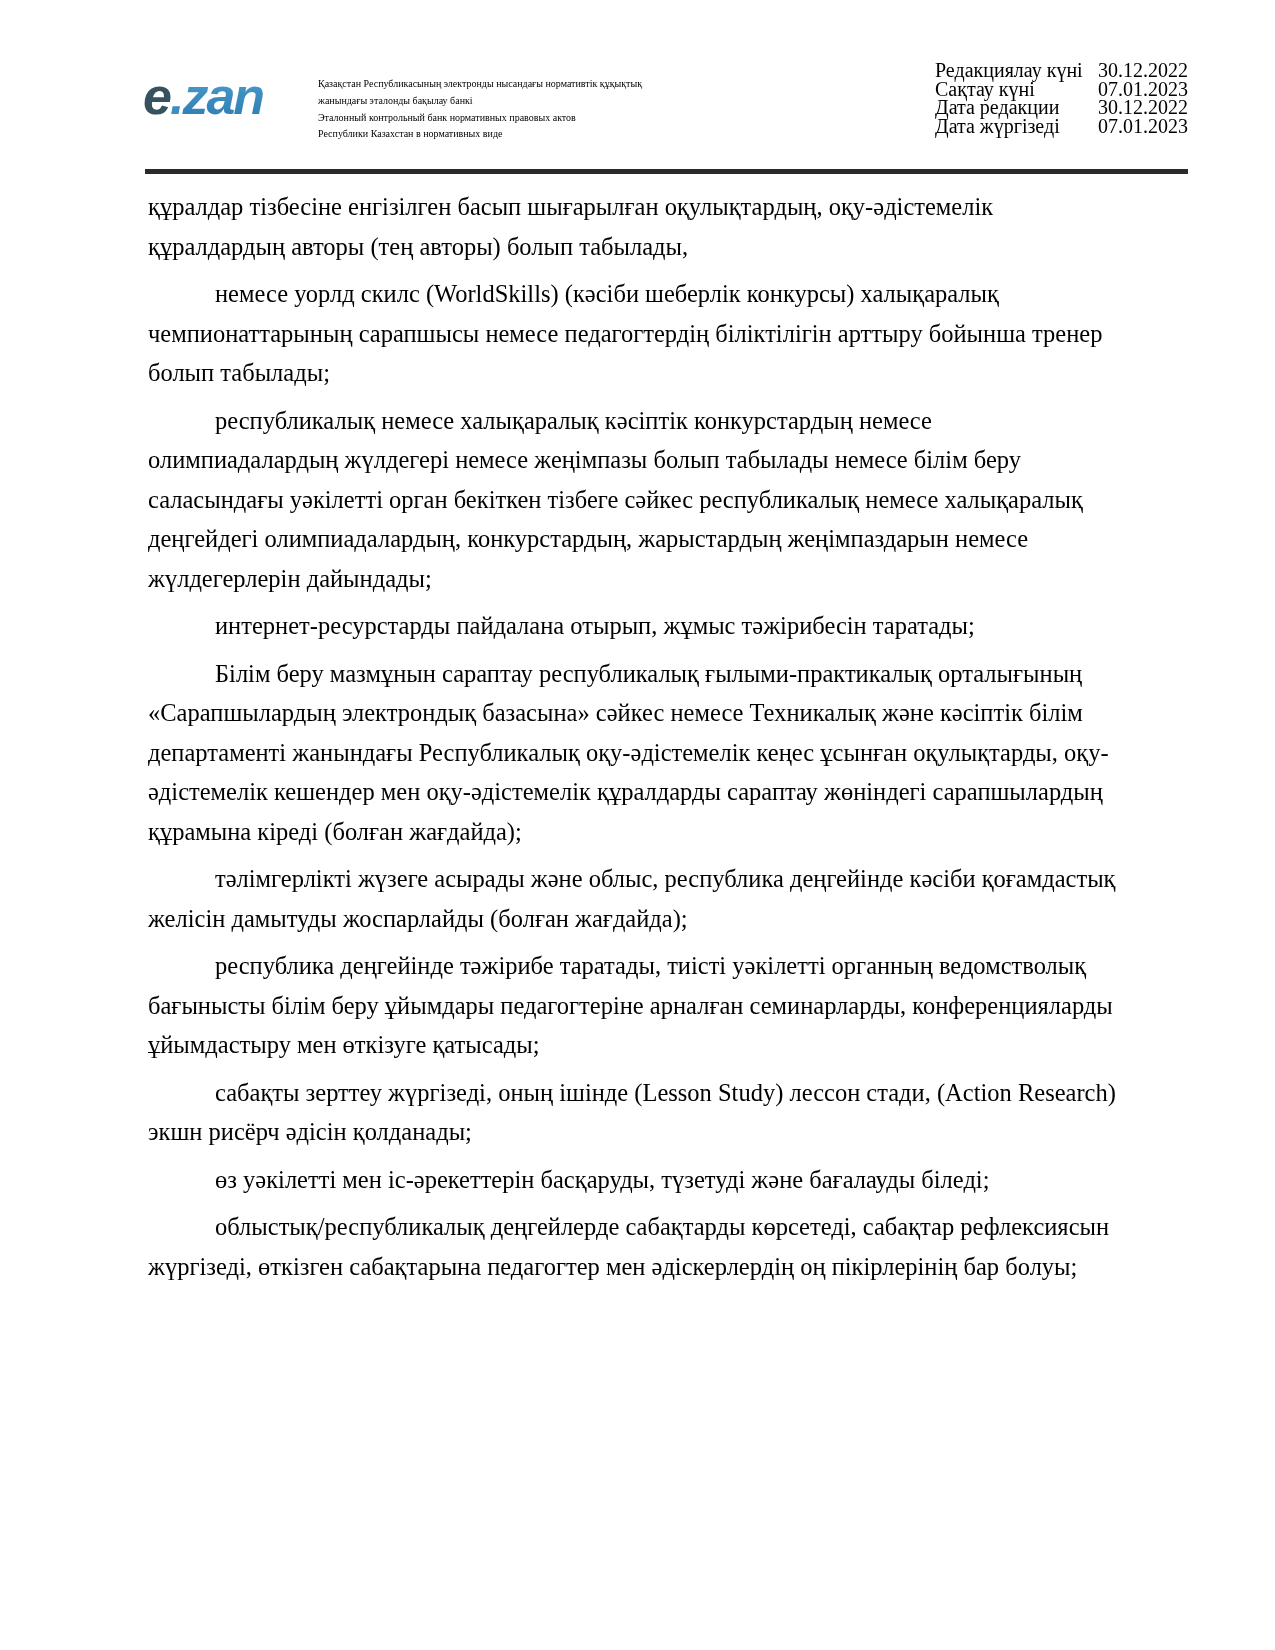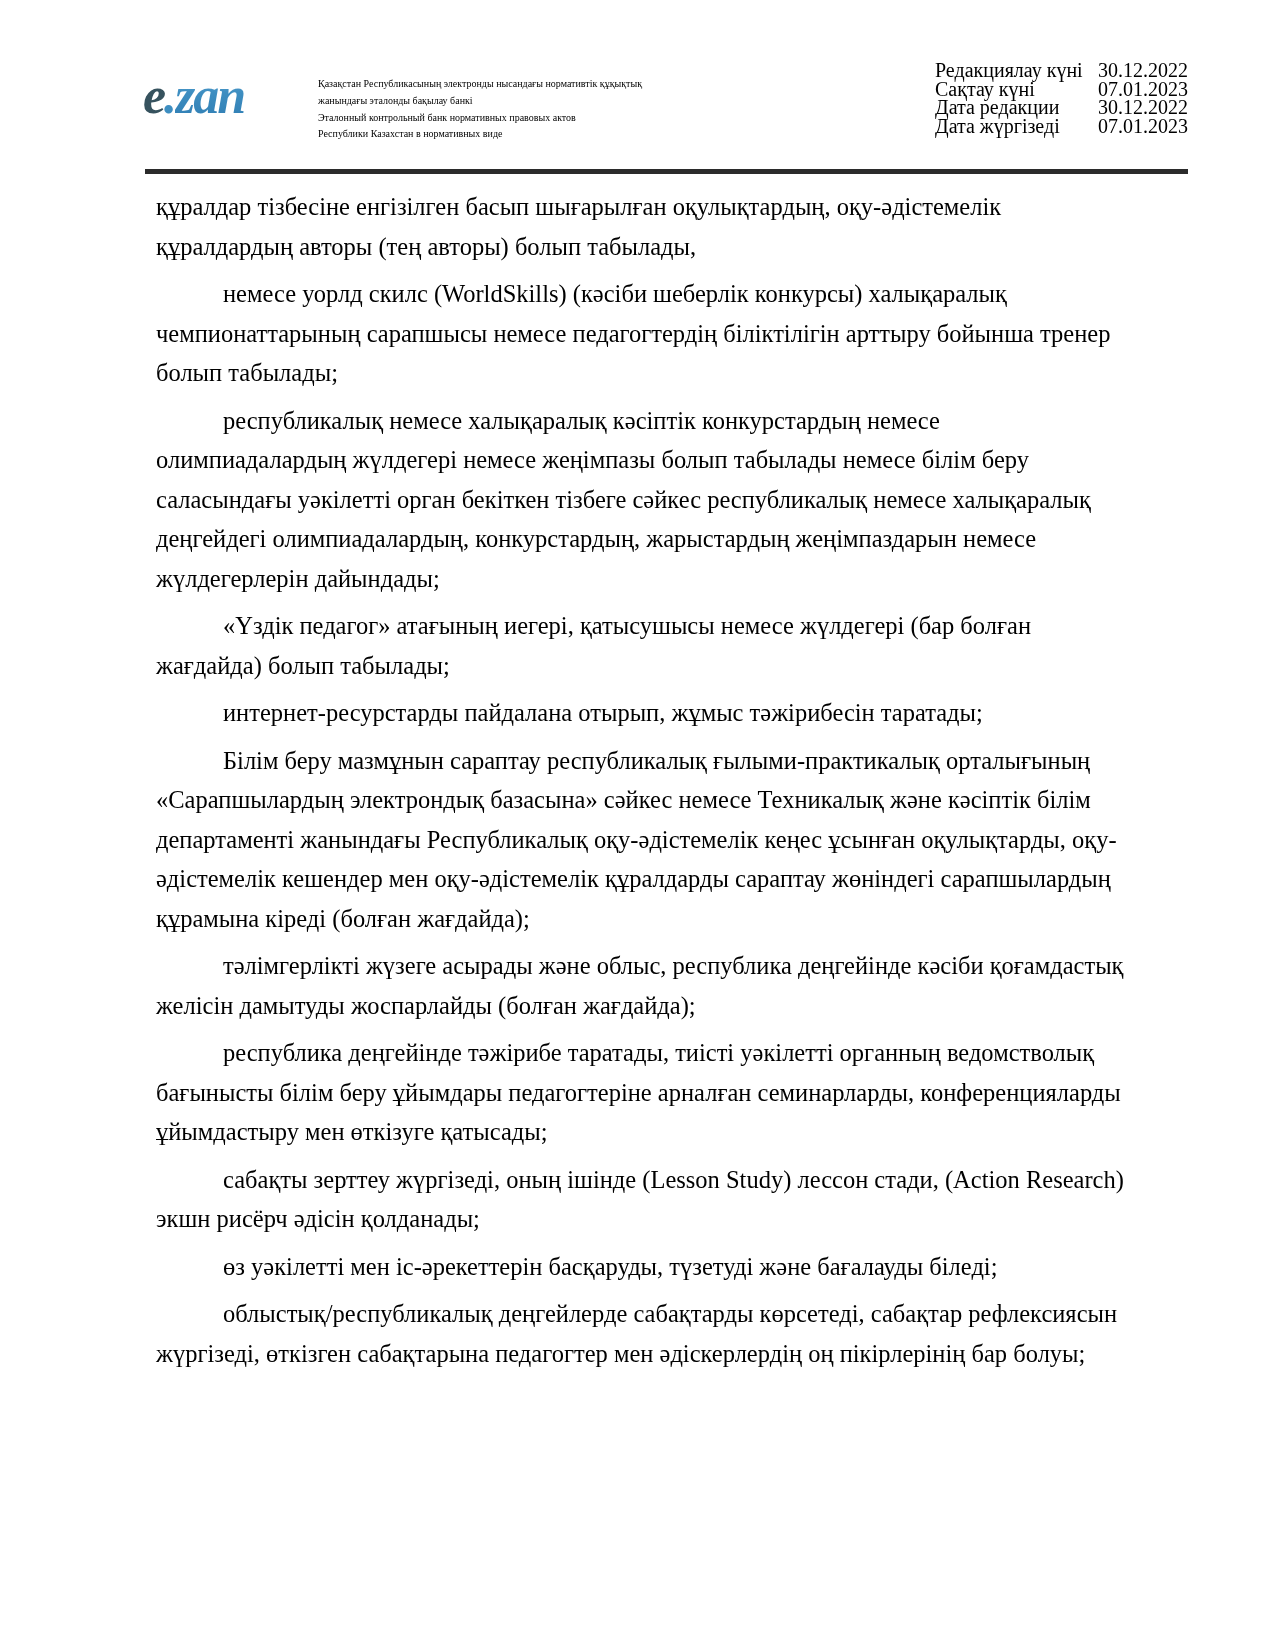--- a/index.html
+++ b/index.html
@@ -15,21 +15,21 @@
     font-family: "Liberation Serif", serif;
     color: #000000;
     overflow: hidden;
   }
 
   
   .logo {
     position: absolute;
     left: 143px;
     top: 70px;
-    font-family: Liberation Serif, serif;
+    font-family: Liberation Sans, sans-serif;
     font-weight: bold;
     font-style: italic;
     font-size: 52px;
     letter-spacing: -2px;
     line-height: 1;
     white-space: nowrap;
     user-select: none;
   }
   .logo-e   { color: #36525e; }
   .logo-dot { color: #3e8ec1; }
@@ -77,21 +77,21 @@
   .body-text {
     position: absolute;
     left: 140px;
     top: 187px;
     width: 985px;
     font-size: 24.5px;
     line-height: 39.5px;
     text-align: left;
   }
   .body-text p {
-    margin: 0 0 8px 16px;
+    margin: 0 0 8px 8px;
     text-indent: 67px;
   }
   .body-text p.no-indent {
     text-indent: 0;
   }
 </style>
 </head>
 <body>
 
 <div class="page">
@@ -125,21 +125,20 @@
       <span>07.01.2023</span>
     </div>
   </div>
 
   <div class="divider"></div>
 
   <main class="body-text">
     <p class="no-indent">құралдар тізбесіне енгізілген басып шығарылған оқулықтардың, оқу-әдістемелік құралдардың авторы (тең авторы) болып табылады,</p>
     <p>немесе уорлд скилс (WorldSkills) (кәсіби шеберлік конкурсы) халықаралық чемпионаттарының сарапшысы немесе педагогтердің біліктілігін арттыру бойынша тренер болып табылады;</p>
     <p>республикалық немесе халықаралық кәсіптік конкурстардың немесе олимпиадалардың жүлдегері немесе жеңімпазы болып табылады немесе білім беру саласындағы уәкілетті орган бекіткен тізбеге сәйкес республикалық немесе халықаралық деңгейдегі олимпиадалардың, конкурстардың, жарыстардың жеңімпаздарын немесе жүлдегерлерін дайындады;</p>
-    <p>«Үздік педагог» атағының иегері, қатысушысы немесе жүлдегері (бар болған жағдайда) болып табылады;</p>
     <p>интернет-ресурстарды пайдалана отырып, жұмыс тәжірибесін таратады;</p>
     <p>Білім беру мазмұнын сараптау республикалық ғылыми-практикалық орталығының «Сарапшылардың электрондық базасына» сәйкес немесе Техникалық және кәсіптік білім департаменті жанындағы Республикалық оқу-әдістемелік кеңес ұсынған оқулықтарды, оқу-әдістемелік кешендер мен оқу-әдістемелік құралдарды сараптау жөніндегі сарапшылардың құрамына кіреді (болған жағдайда);</p>
     <p>тәлімгерлікті жүзеге асырады және облыс, республика деңгейінде кәсіби қоғамдастық желісін дамытуды жоспарлайды (болған жағдайда);</p>
     <p>республика деңгейінде тәжірибе таратады, тиісті уәкілетті органның ведомстволық бағынысты білім беру ұйымдары педагогтеріне арналған семинарларды, конференцияларды ұйымдастыру мен өткізуге қатысады;</p>
     <p>сабақты зерттеу жүргізеді, оның ішінде (Lesson Study) лессон стади, (Action Research) экшн рисёрч әдісін қолданады;</p>
     <p>өз уәкілетті мен іс-әрекеттерін басқаруды, түзетуді және бағалауды біледі;</p>
     <p>облыстық/республикалық деңгейлерде сабақтарды көрсетеді, сабақтар рефлексиясын жүргізеді, өткізген сабақтарына педагогтер мен әдіскерлердің оң пікірлерінің бар болуы;</p>
   </main>
 
 </div>

